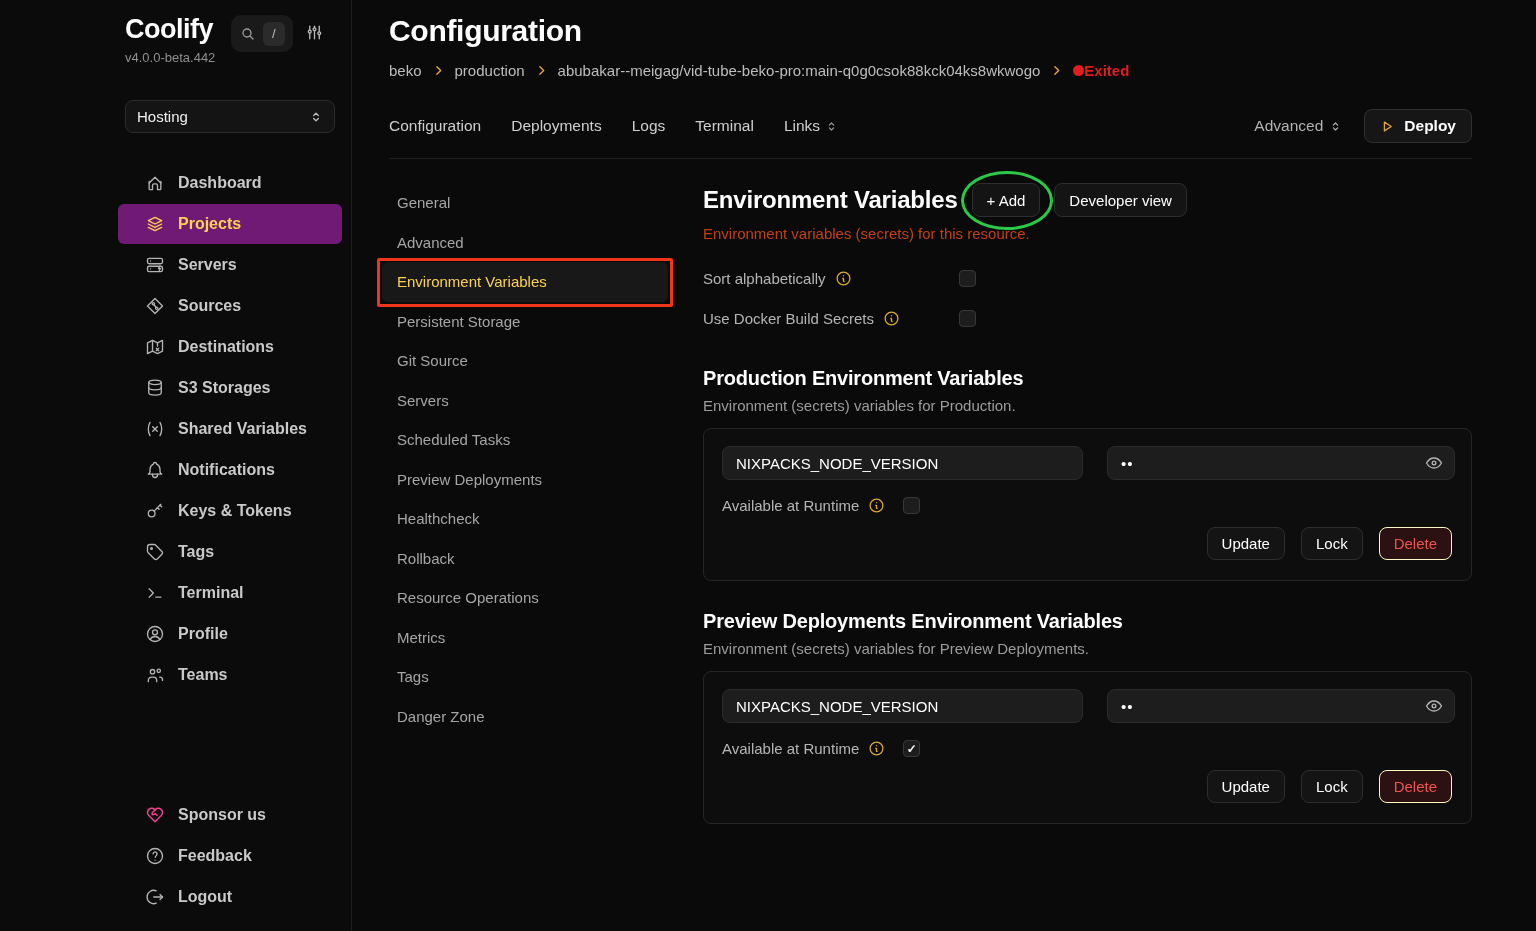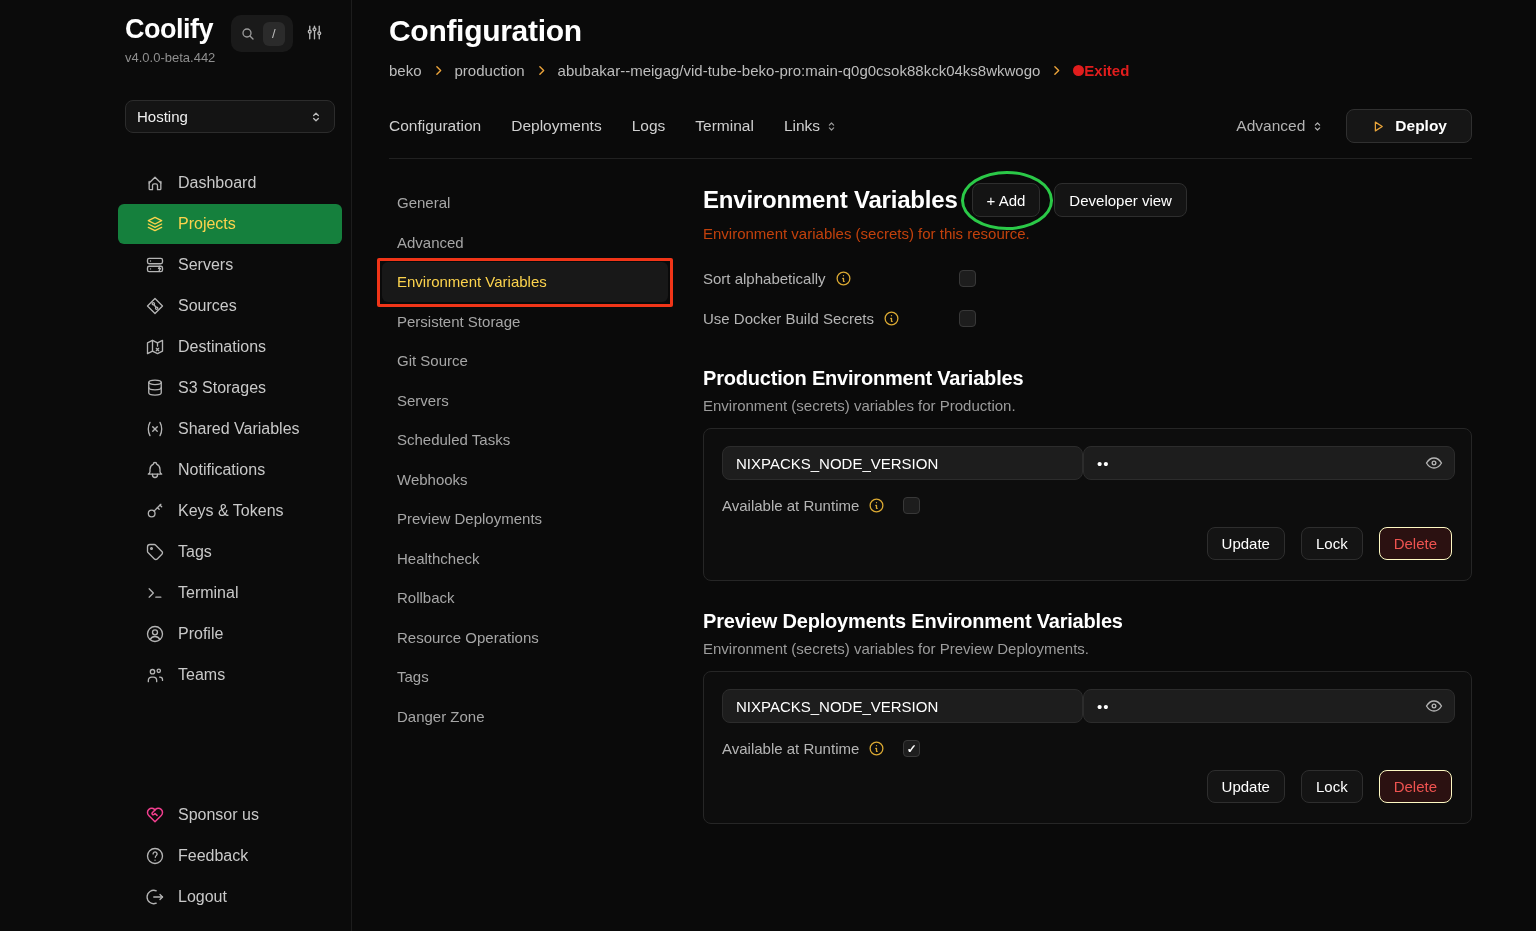--- a/index.html
+++ b/index.html
@@ -42,22 +42,22 @@
     margin:35px 7px 0 7px;height:33px;border-radius:8px;background:#141414;
     border:1px solid #2c2c2c;display:flex;align-items:center;justify-content:space-between;
     padding:0 11px;font-size:15px;color:#f0f0f0;cursor:pointer;
   }
   .nav{margin-top:30px;display:flex;flex-direction:column;gap:1px;}
   .nav-item{
     height:40px;border-radius:6px;display:flex;align-items:center;
     padding:0 14px;color:#c9c9c9;font-size:16px;cursor:pointer;
   }
   .nav-item .icn{width:20px;color:#b4b4b4;}
-  .nav-item span{margin-left:13px;}
-  .nav-item.active{background:#15803d;color:var(--accent-yellow);}
+  .nav-item span{margin-left:13px;font-weight:bold;}
+  .nav-item.active{background:#701a75;color:var(--accent-yellow);}
   .nav-item.active .icn{color:var(--accent-yellow);}
   .nav-footer{margin-top:auto;display:flex;flex-direction:column;gap:1px;}
   .nav-item .icn.pink{color:var(--sponsor-pink);}
 
   
   .main{flex:1;padding:14px 64px 0 37px;display:flex;flex-direction:column;}
   .page-title{font-size:30px;font-weight:700;letter-spacing:-0.3px;}
   .breadcrumb{margin-top:14px;display:flex;align-items:center;gap:10px;font-size:15px;color:#bdbdbd;}
   .crumb{cursor:pointer;}
   .bc-chev{color:#eba33a;}
@@ -67,21 +67,21 @@
 
   .tabbar{
     margin-top:30px;display:flex;align-items:center;
     padding-bottom:15px;border-bottom:1px solid #212121;
   }
   .tab{font-size:15.5px;color:#cfcfcf;margin-right:30px;cursor:pointer;display:flex;align-items:center;gap:5px;}
   .tab .updown{color:#9a9a9a;}
   .tab-right{margin-left:auto;display:flex;align-items:center;gap:22px;}
   .advanced{display:flex;align-items:center;gap:6px;color:#b3b3b3;font-size:15.5px;cursor:pointer;}
   .deploy-btn{
-    height:34px;padding:0 24px;border-radius:8px;background:#161616;border:1px solid #303030;
+    height:34px;padding:0 15px;border-radius:8px;background:#161616;border:1px solid #303030;
     display:flex;align-items:center;gap:9px;font-size:15.5px;font-weight:600;color:#fff;cursor:pointer;
   }
   .deploy-btn .play{color:#e9a43a;}
 
   .content{display:flex;margin-top:24px;flex:1;min-height:0;}
 
   
   .subnav{width:314px;min-width:314px;display:flex;flex-direction:column;}
   .subnav-item{
     width:286px;margin-left:-7px;height:39.5px;padding:9px 15px;border-radius:6px;
@@ -119,21 +119,21 @@
     font-size:12px;font-weight:700;color:#fff;
   }
   .checkbox.checked::after{content:"\2713";}
 
   .section-title{margin-top:29px;font-size:20px;font-weight:700;letter-spacing:-0.2px;}
   .section-desc{margin-top:7px;font-size:15px;color:#9c9c9c;}
   .var-card{
     margin-top:14px;border:1px solid #262626;border-radius:8px;background:#0d0d0d;
     padding:17px 16px 20px 18px;
   }
-  .inputs-row{display:flex;gap:0;}
+  .inputs-row{display:flex;gap:24px;}
   .key-input{
     width:361px;height:34px;border-radius:8px;background:#1d1d1d;border:1px solid #2c2c2c;
     color:#fff;font-size:15px;padding:0 13px;outline:none;
     font-family:"Liberation Sans", sans-serif;
   }
   .value-wrap{flex:1;position:relative;}
   .value-input{
     width:100%;height:34px;border-radius:8px;background:#1d1d1d;border:1px solid #2c2c2c;
     color:#fff;font-size:15px;padding:0 40px 0 13px;outline:none;letter-spacing:1px;
     font-family:"Liberation Sans", sans-serif;
@@ -431,25 +431,25 @@
       <div class="subnav-item">General</div>
       <div class="subnav-item">Advanced</div>
       <div class="subnav-item active">
         <span>Environment Variables</span>
         <span class="annotation-red"></span>
       </div>
       <div class="subnav-item">Persistent Storage</div>
       <div class="subnav-item">Git Source</div>
       <div class="subnav-item">Servers</div>
       <div class="subnav-item">Scheduled Tasks</div>
-      <div class="subnav-item">Webhooks</div>
       <div class="subnav-item">Preview Deployments</div>
       <div class="subnav-item">Healthcheck</div>
       <div class="subnav-item">Rollback</div>
       <div class="subnav-item">Resource Operations</div>
+      <div class="subnav-item">Metrics</div>
       <div class="subnav-item">Tags</div>
       <div class="subnav-item">Danger Zone</div>
     </div>
 
     <div class="panel">
       <div class="panel-head">
         <h2 class="panel-title">Environment Variables</h2>
         <span class="add-wrap">
           <button class="btn">+ Add</button>
           <span class="annotation-green"></span>

